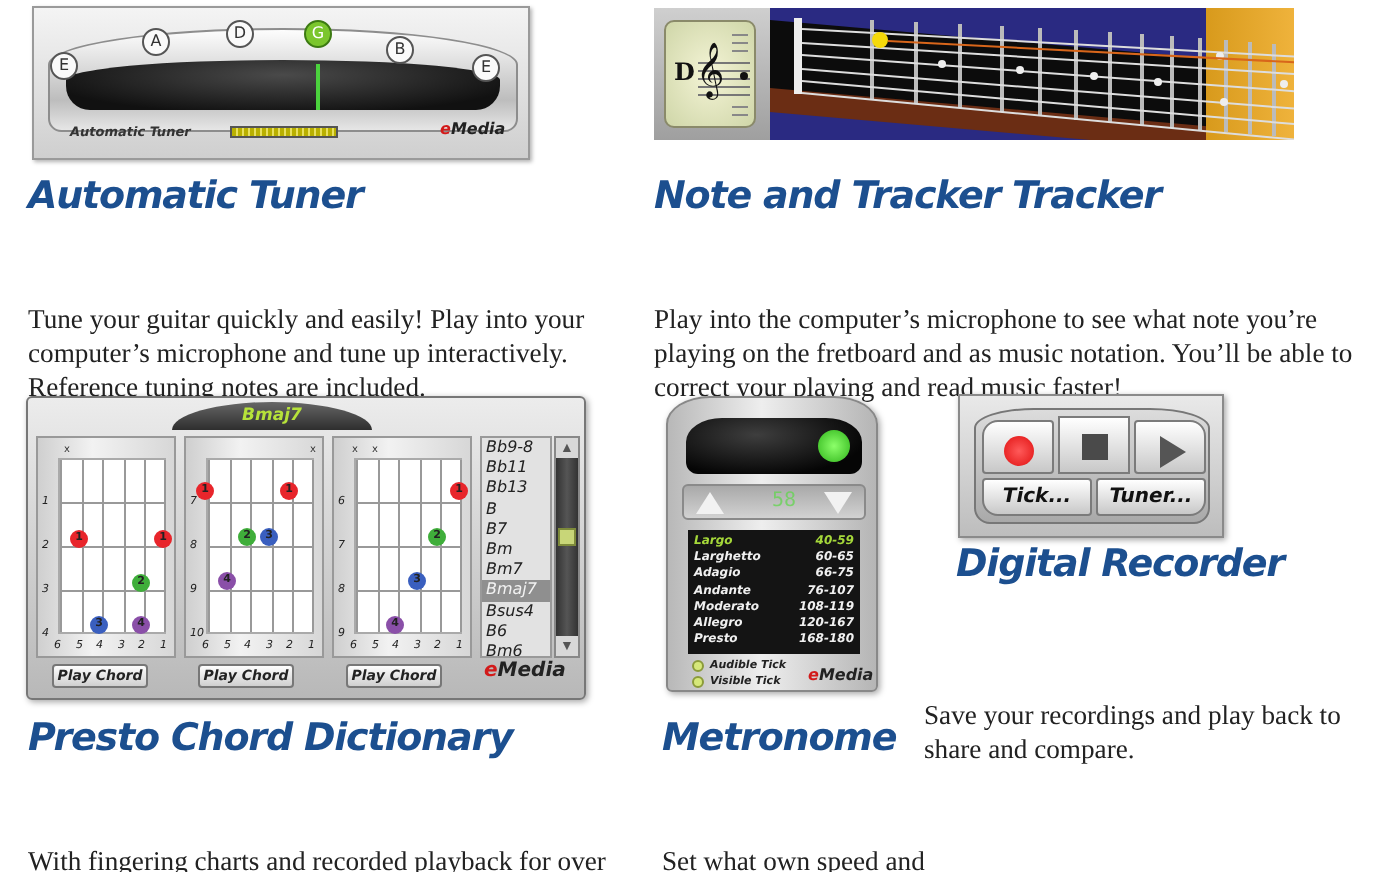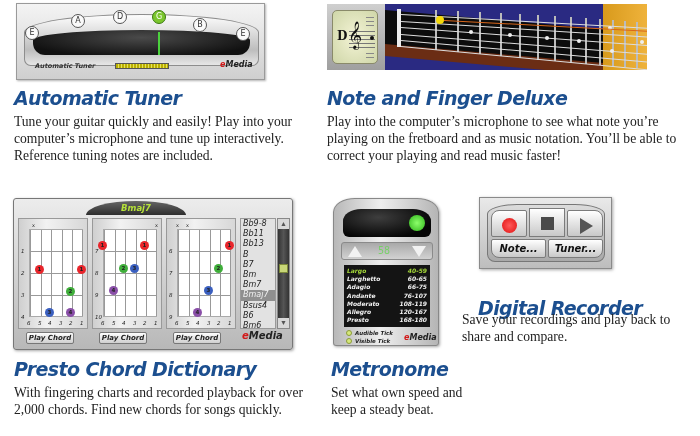--- a/index.html
+++ b/index.html
@@ -15,20 +15,21 @@
     font-size: 19px;
     letter-spacing: -0.6px;
     white-space: nowrap;
   }
   .desc {
     position: absolute;
     font-family: "Liberation Serif", serif;
     color: #222;
     font-size: 13.6px;
     line-height: 17px;
+    margin-top: 38px;
   }
 
   
   .tuner {
     position: absolute; left: 16px; top: 3px; width: 249px; height: 77px;
     background: linear-gradient(#f4f4f4, #cfcfcf);
     border: 1px solid #9a9a9a;
     box-shadow: 1px 1px 2px rgba(0,0,0,0.3);
   }
   .tuner-body {
@@ -181,21 +182,21 @@
     border-radius: 18px 18px 6px 6px / 12px 12px 6px 6px;
   }
   .metro-light { position: absolute; left: 66px; top: 6px; width: 16px; height: 16px; border-radius: 50%; background: radial-gradient(#8cff6a, #2fb41a); }
   .metro-bar {
     position: absolute; left: 7px; top: 43px; width: 92px; height: 18px;
     background: linear-gradient(#a9a9a9, #d2d2d2);
     border: 1px solid #8a8a8a; border-radius: 3px;
   }
   .metro-up { position: absolute; left: 6px; top: 3px; width: 0; height: 0; border-left: 7px solid transparent; border-right: 7px solid transparent; border-bottom: 11px solid #f2f2f2; }
   .metro-down { position: absolute; right: 6px; top: 3px; width: 0; height: 0; border-left: 7px solid transparent; border-right: 7px solid transparent; border-top: 11px solid #f2f2f2; }
-  .metro-bpm { position: absolute; left: 36px; top: 2px; width: 20px; text-align: left; font-family: "DejaVu Sans Mono", monospace; font-size: 10px; color: #62d64f; opacity: 0.75; }
+  .metro-bpm { position: absolute; left: 36px; top: 2px; width: 20px; text-align: right; font-family: "DejaVu Sans Mono", monospace; font-size: 10px; color: #62d64f; opacity: 0.75; }
   .tempo-table {
     position: absolute; left: 10px; top: 66px; width: 86px; height: 62px;
     background: #141414; padding: 2px 3px;
   }
   .tempo-row { display: flex; justify-content: space-between; height: 8.2px; font-family: "DejaVu Sans", sans-serif; font-style: italic; font-weight: bold; font-size: 6px; line-height: 8.2px; color: #f0f0f0; }
   .tempo-row.active { color: #a5d83a; }
   .tick-opt { position: absolute; left: 12px; font-family: "DejaVu Sans", sans-serif; font-style: italic; font-weight: bold; font-size: 5.5px; color: #222; display: flex; align-items: center; gap: 3px; }
   .tick-dot { width: 6px; height: 6px; border-radius: 50%; background: #d6e87a; border: 1px solid #8b9b3a; }
 
   
@@ -290,21 +291,21 @@
       <div class="ledger" style="top:10px"></div>
       <div class="ledger" style="top:14px"></div>
       <div class="ledger" style="top:42px"></div>
       <div class="ledger" style="top:46px"></div>
       <div class="clef">𝄞</div>
       <div class="staff-note"></div>
     </div>
   </div>
 </div>
 
-<div class="heading" style="left:327px;top:87px">Note and Finger Deluxe</div>
+<div class="heading" style="left:327px;top:87px">Note and Tracker Tracker</div>
 <div class="desc" style="left:327px;top:113px;width:365px">Play into the computer’s microphone to see what note you’re playing on the fretboard and as music notation. You’ll be able to correct your playing and read music faster!</div>
 
 <div class="chord">
   <div class="chord-tab">Bmaj7</div>
 
   <div class="chord-panel" style="left:4px">
     <div class="mute" style="left:13px">x</div>
     <div class="grid">
       <div class="gv" style="left:0"></div>
         <div class="gv" style="left:10.5px"></div>
@@ -480,22 +481,22 @@
     <div class="rec-btn" style="left:3px;top:5px;width:36px;height:27px;border-radius:8px 2px 2px 2px">
       <div class="rec-dot"></div>
     </div>
     <div class="rec-btn" style="left:41px;top:3px;width:36px;height:29px">
       <div class="stop-sq"></div>
     </div>
     <div class="rec-btn" style="left:79px;top:5px;width:36px;height:27px;border-radius:2px 8px 2px 2px">
       <div class="play-tri" style="left:12px"></div>
     </div>
     <div class="rec-btn" style="left:3px;top:34px;width:55px;height:19px;border-radius:2px 2px 2px 8px">
-      <div class="rec-label">Note...</div>
+      <div class="rec-label">Tick...</div>
     </div>
     <div class="rec-btn" style="left:60px;top:34px;width:55px;height:19px;border-radius:2px 2px 8px 2px">
       <div class="rec-label">Tuner...</div>
     </div>
   </div>
 </div>
 
-<div class="heading" style="left:478px;top:297px">Digital Recorder</div>
+<div class="heading" style="left:478px;top:271px">Digital Recorder</div>
 <div class="desc" style="left:462px;top:311px;width:220px">Save your recordings and play back to share and compare.</div>
 
 </body></html>

